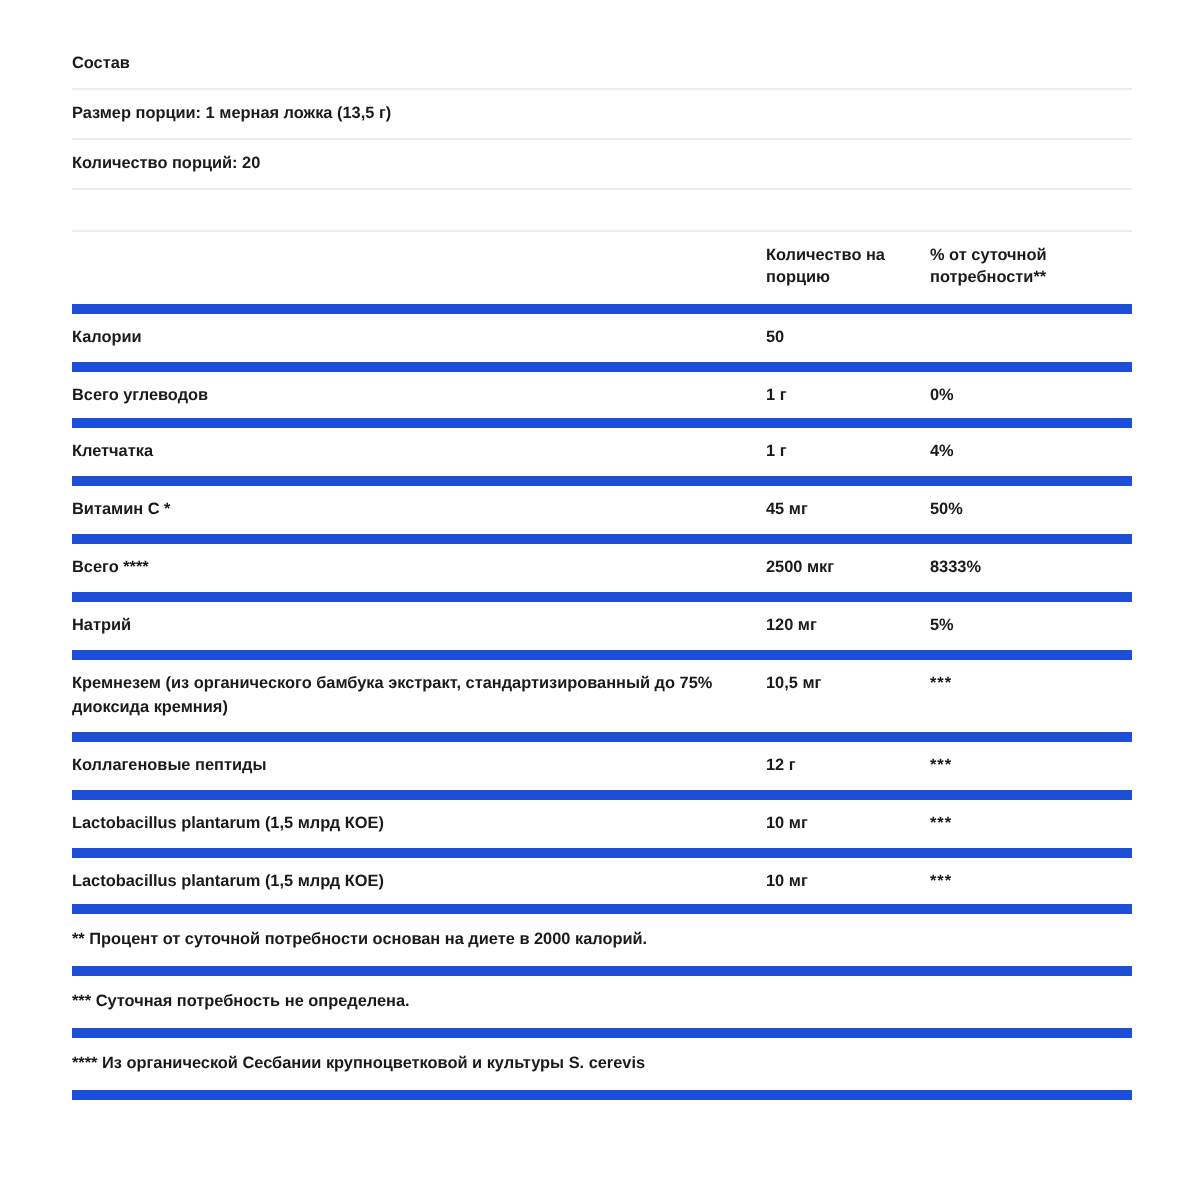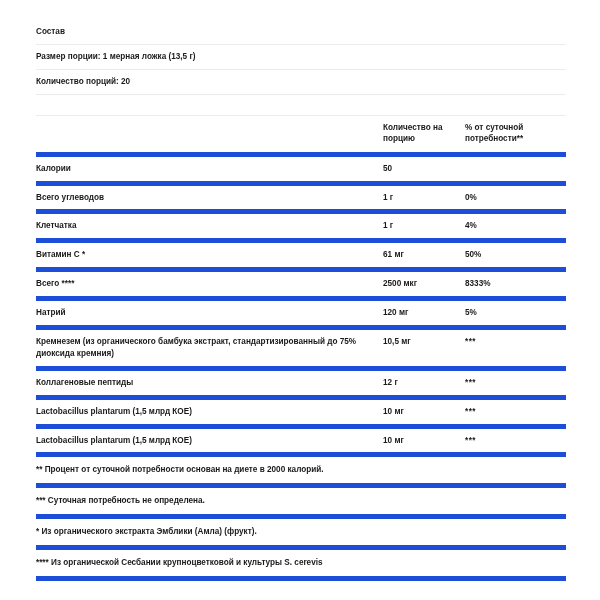--- a/index.html
+++ b/index.html
@@ -119,21 +119,21 @@
         <td class="c-amount">1 г</td>
         <td class="c-dv">0%</td>
       </tr>
       <tr>
         <td class="c-name">Клетчатка</td>
         <td class="c-amount">1 г</td>
         <td class="c-dv">4%</td>
       </tr>
       <tr>
         <td class="c-name">Витамин С *</td>
-        <td class="c-amount">61 мг</td>
+        <td class="c-amount">45 мг</td>
         <td class="c-dv">50%</td>
       </tr>
       <tr>
         <td class="c-name">Всего ****</td>
         <td class="c-amount">2500 мкг</td>
         <td class="c-dv">8333%</td>
       </tr>
       <tr>
         <td class="c-name">Натрий</td>
         <td class="c-amount">120 мг</td>
@@ -160,22 +160,19 @@
         <td class="c-dv stars">***</td>
       </tr>
 
       <tr class="note">
         <td class="c-name" colspan="3">** Процент от суточной потребности основан на диете в 2000 калорий.</td>
       </tr>
       <tr class="note">
         <td class="c-name" colspan="3">*** Суточная потребность не определена.</td>
       </tr>
       <tr class="note">
-        <td class="c-name" colspan="3">*  Из органического экстракта Эмблики (Амла) (фрукт).</td>
-      </tr>
-      <tr class="note">
         <td class="c-name" colspan="3">**** Из органической Сесбании крупноцветковой и культуры S. cerevis</td>
       </tr>
 
     </tbody>
   </table>
 
 </div>
 
 </body></html>

